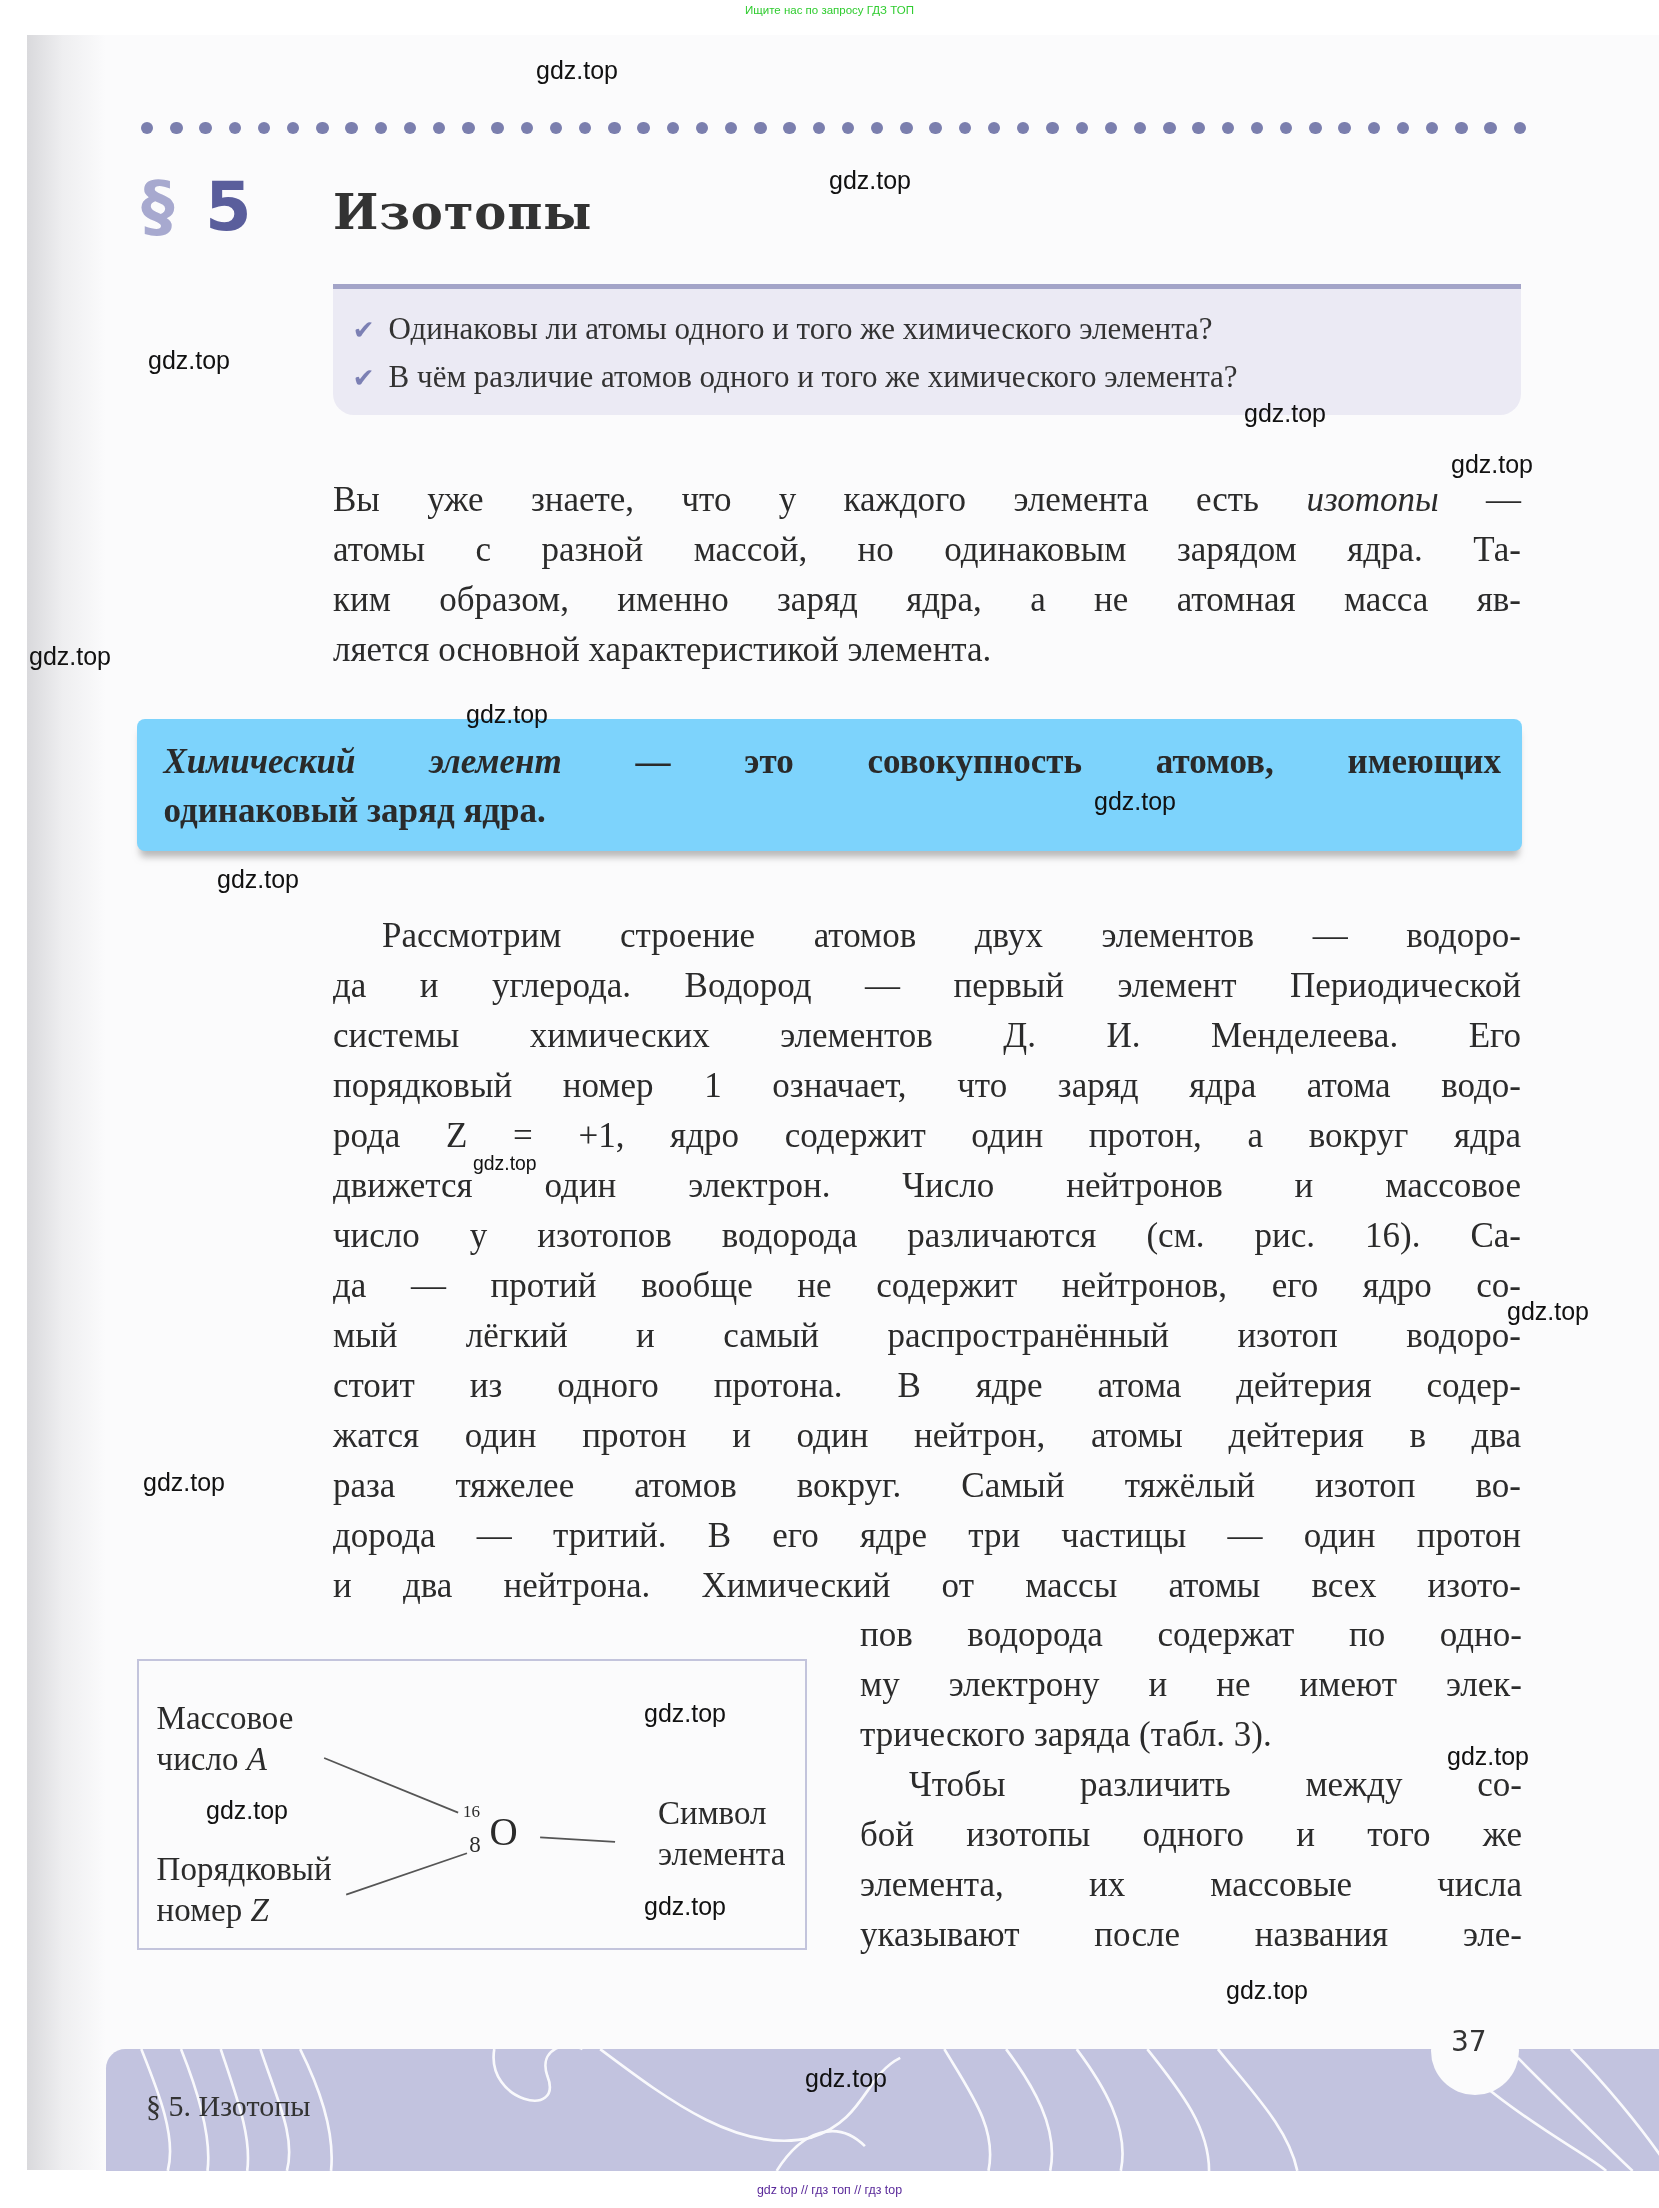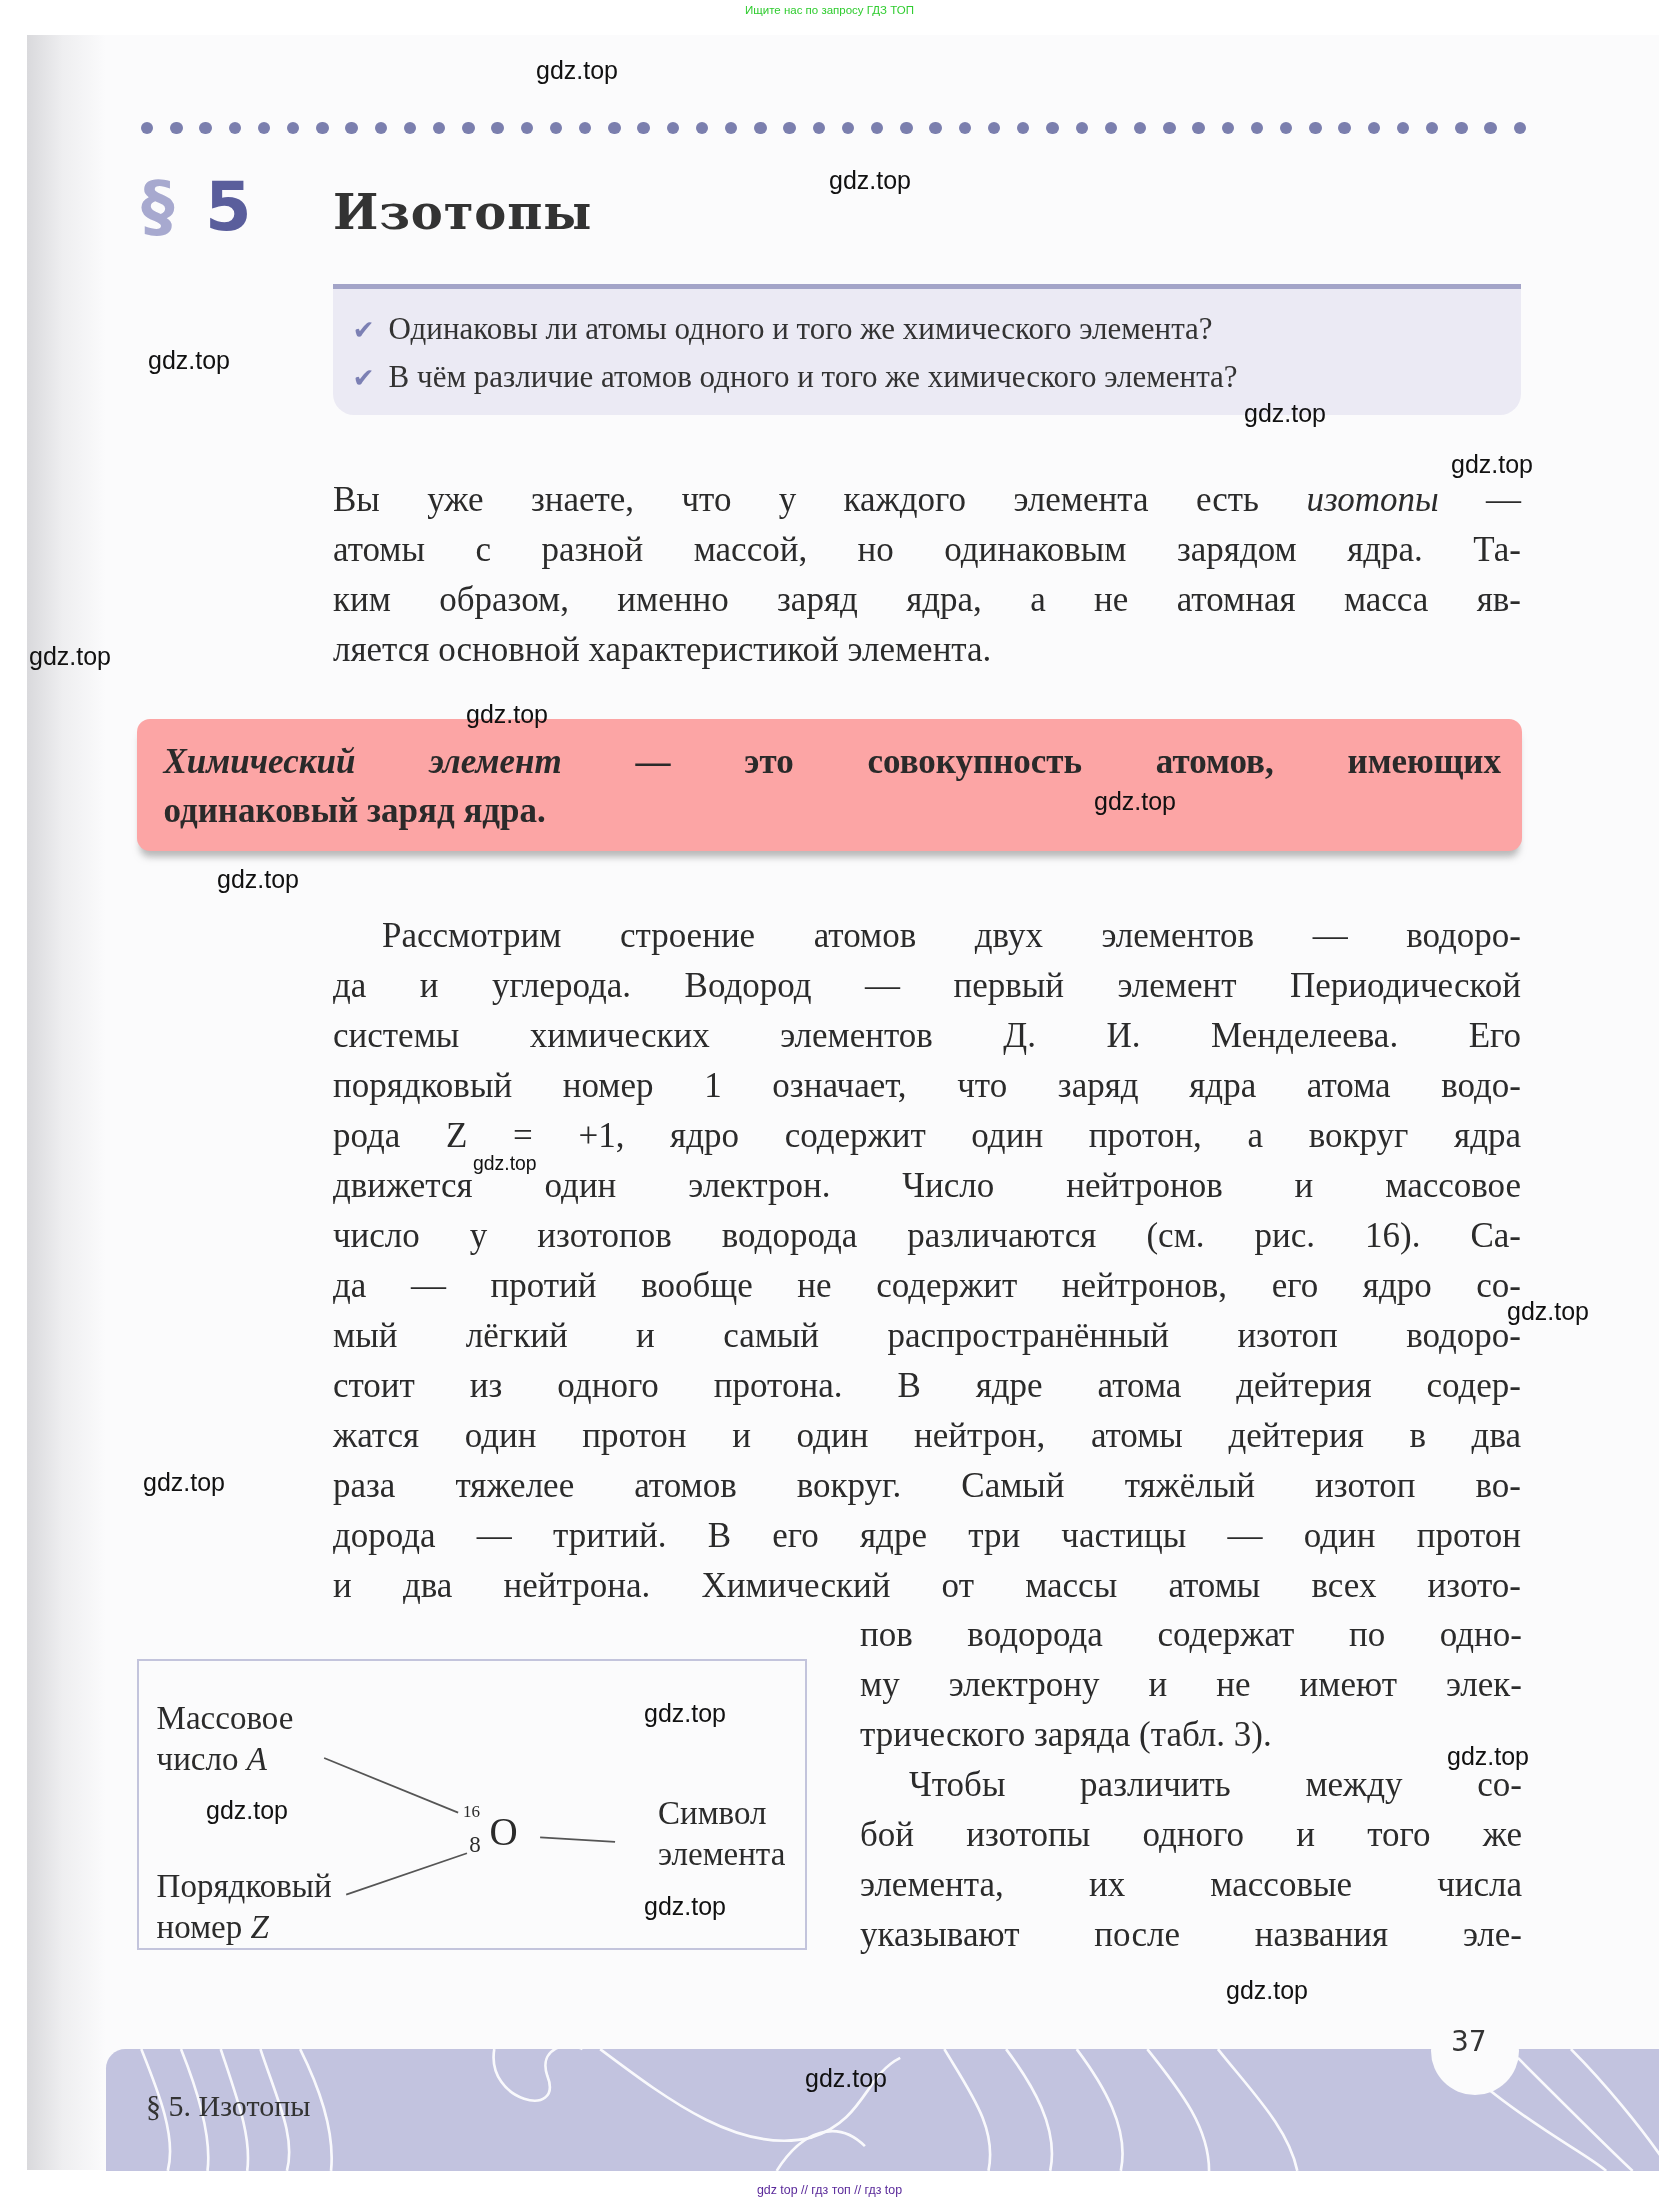--- a/index.html
+++ b/index.html
@@ -21,22 +21,22 @@
   .title { position:absolute; left:333px; top:184px; font-size:48px; font-weight:bold; color:#333; letter-spacing:0.9px; }
   .qbox { position:absolute; left:333px; top:284px; width:1188px; height:131px; background:#ebeaf4;
           border-top:5.3px solid #a3a4c8; border-radius:0 0 21px 21px; box-sizing:border-box; padding:16px 0 0 19.4px; }
   .qrow { display:flex; align-items:center; height:48px; font-size:31px; color:#333; font-family:"Liberation Serif", serif; }
   .check { color:#7c80b4; font-family:"DejaVu Sans", sans-serif; font-size:26.5px; font-weight:bold; margin-right:14px; }
   .text { position:absolute; font-family:"Liberation Serif", serif; font-size:35px; line-height:50px; color:#2b2b2b; text-align:justify; }
   .line { display:block; white-space:nowrap; text-align-last:justify; text-align:justify; }
   .line.last { text-align-last:left; }
   .indent { padding-left:49px; }
   em { font-style:italic; }
-  .defbox { position:absolute; left:137px; top:719px; width:1385px; height:132px; background:#fca5a5;
-            border-radius:13px; box-shadow:0 8.8px 7px -3.5px rgba(130,130,130,0.55); box-sizing:border-box; padding:17.6px 21px 0 26.5px; }
+  .defbox { position:absolute; left:137px; top:719px; width:1385px; height:132px; background:#7dd3fc;
+            border-radius:8px; box-shadow:0 8.8px 7px -3.5px rgba(130,130,130,0.55); box-sizing:border-box; padding:17.6px 21px 0 26.5px; }
   .defline { display:block; font-family:"Liberation Serif", serif; font-weight:bold; font-size:35px; line-height:49px; color:#2a2a2a; white-space:nowrap; text-align:justify; text-align-last:justify; }
   .defline.last { text-align-last:left; }
   .diagram { position:absolute; left:137px; top:1659px; width:670px; height:291px; border:2.6px solid #c3c4dc; box-sizing:border-box; background:#fbfbfc; }
   .dlabel { position:absolute; font-family:"Liberation Serif", serif; font-size:33px; line-height:41px; color:#2b2b2b; }
   .footer { position:absolute; left:106px; top:2049px; width:1554px; height:122px; background:#c2c3df; border-radius:19.4px 0 0 0; overflow:hidden; }
   .footer svg { position:absolute; left:0; top:0; }
   .footer-title { position:absolute; left:146px; top:2089px; font-family:"Liberation Serif", serif; font-size:30px; color:#333; }
   .page-num-bg { position:absolute; left:1431px; top:2007px; width:88px; height:88px; border-radius:50%; background:#fbfbfc; }
   .page-num { position:absolute; left:1451px; top:2025px; font-family:"DejaVu Sans", sans-serif; font-size:28px; color:#333; }
   .wm { position:absolute; font-family:"Liberation Sans", sans-serif; font-size:25px; color:#111; }
@@ -157,21 +157,21 @@
 <div class="diagram">
   <svg width="670" height="291" style="position:absolute;left:0;top:0;" viewBox="0 0 760 330">
     <line x1="210" y1="110" x2="362" y2="172" stroke="#555" stroke-width="2"></line>
     <line x1="235" y1="265" x2="372" y2="218" stroke="#555" stroke-width="2"></line>
     <line x1="455" y1="200" x2="540" y2="205" stroke="#555" stroke-width="2"></line>
   </svg>
   <div class="dlabel" style="left:17.6px; top:37px;">
     <div>Массовое</div>
     <div><span>число</span> <em>A</em></div>
   </div>
-  <div class="dlabel" style="left:17.6px; top:205px;">
+  <div class="dlabel" style="left:17.6px; top:188px;">
     <div>Порядковый</div>
     <div><span>номер</span> <em>Z</em></div>
   </div>
   <div class="dlabel" style="left:519px; top:132px;">
     <div>Символ</div>
     <div>элемента</div>
   </div>
   <div style="position:absolute; left:324px; top:141px; font-family:'Liberation Serif',serif; color:#2b2b2b;">
     <span style="position:absolute; left:0; top:0; font-size:17px;">16</span>
     <span style="position:absolute; left:6.2px; top:30px; font-size:23px;">8</span>

